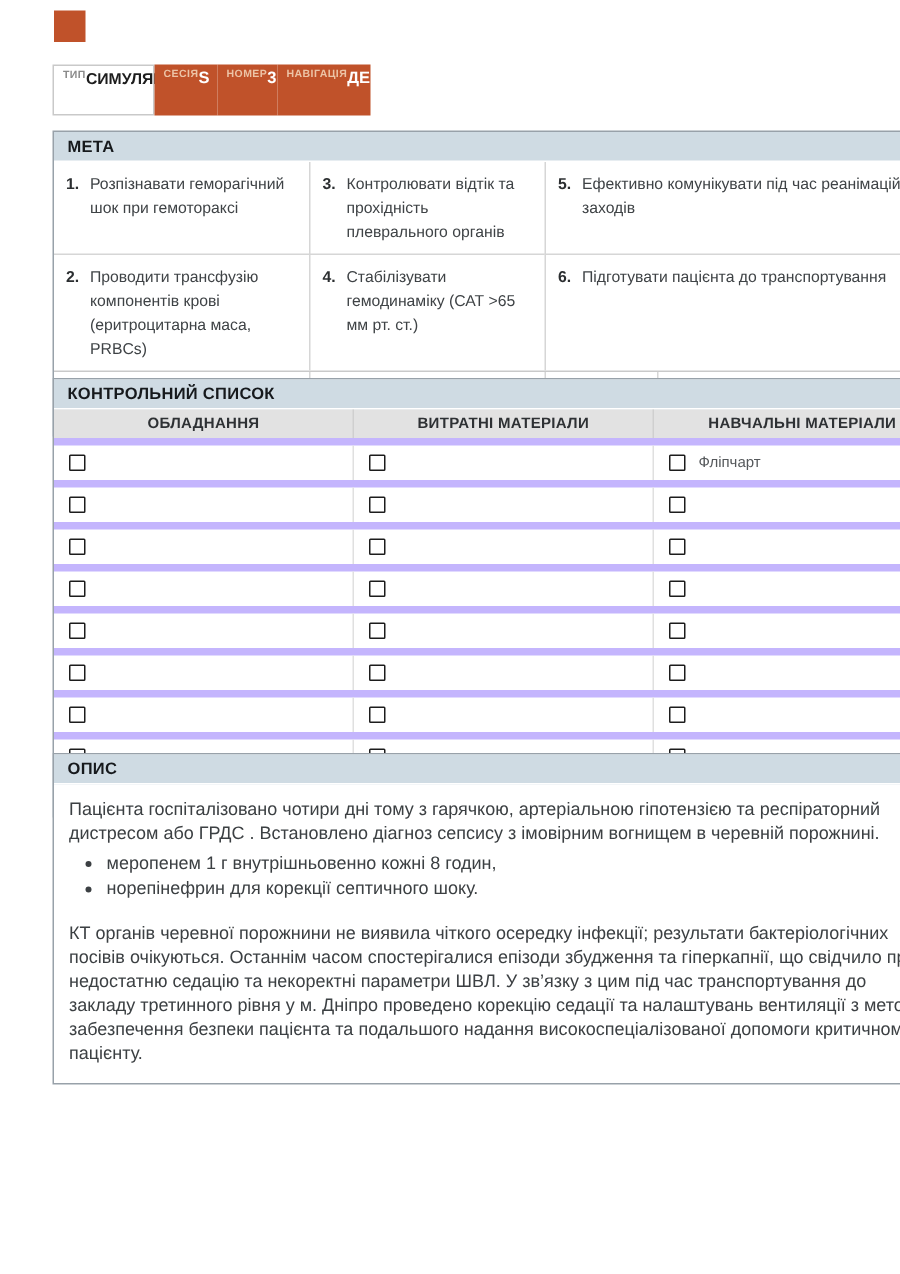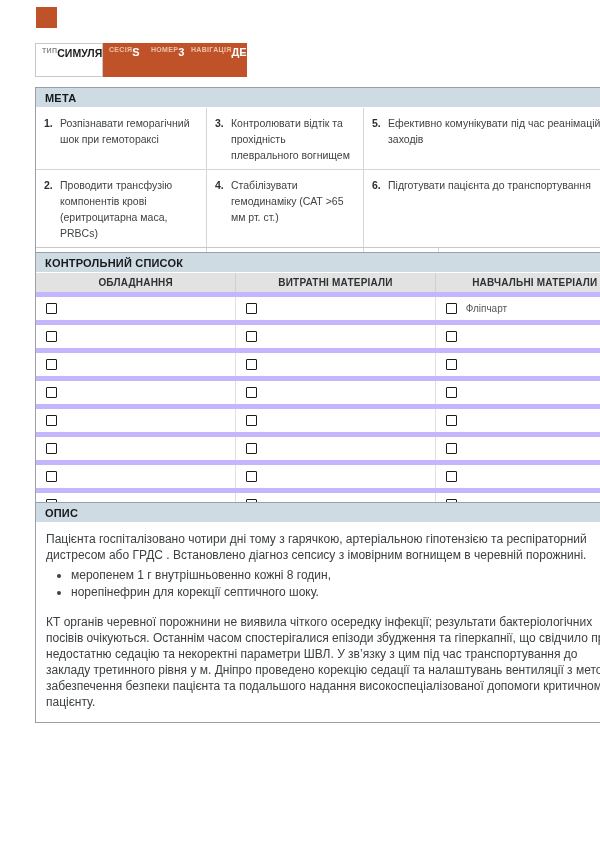--- a/index.html
+++ b/index.html
@@ -90,21 +90,21 @@
 
   <div class="box box-meta">
     <div class="section-bar">МЕТА</div>
     <div class="goals">
       <div class="goal">
         <span class="goal-num">1.</span>
         <span class="goal-text">Розпізнавати геморагічний шок при гемотораксі</span>
       </div>
       <div class="goal">
         <span class="goal-num">3.</span>
-        <span class="goal-text">Контролювати відтік та прохідність плеврального вогнищем</span>
+        <span class="goal-text">Контролювати відтік та прохідність плеврального органів</span>
       </div>
       <div class="goal">
         <span class="goal-num">5.</span>
         <span class="goal-text">Ефективно комунікувати під час реанімаційних заходів</span>
       </div>
       <div class="goal">
         <span class="goal-num">2.</span>
         <span class="goal-text">Проводити трансфузію компонентів крові (еритроцитарна маса, PRBCs)</span>
       </div>
       <div class="goal">

